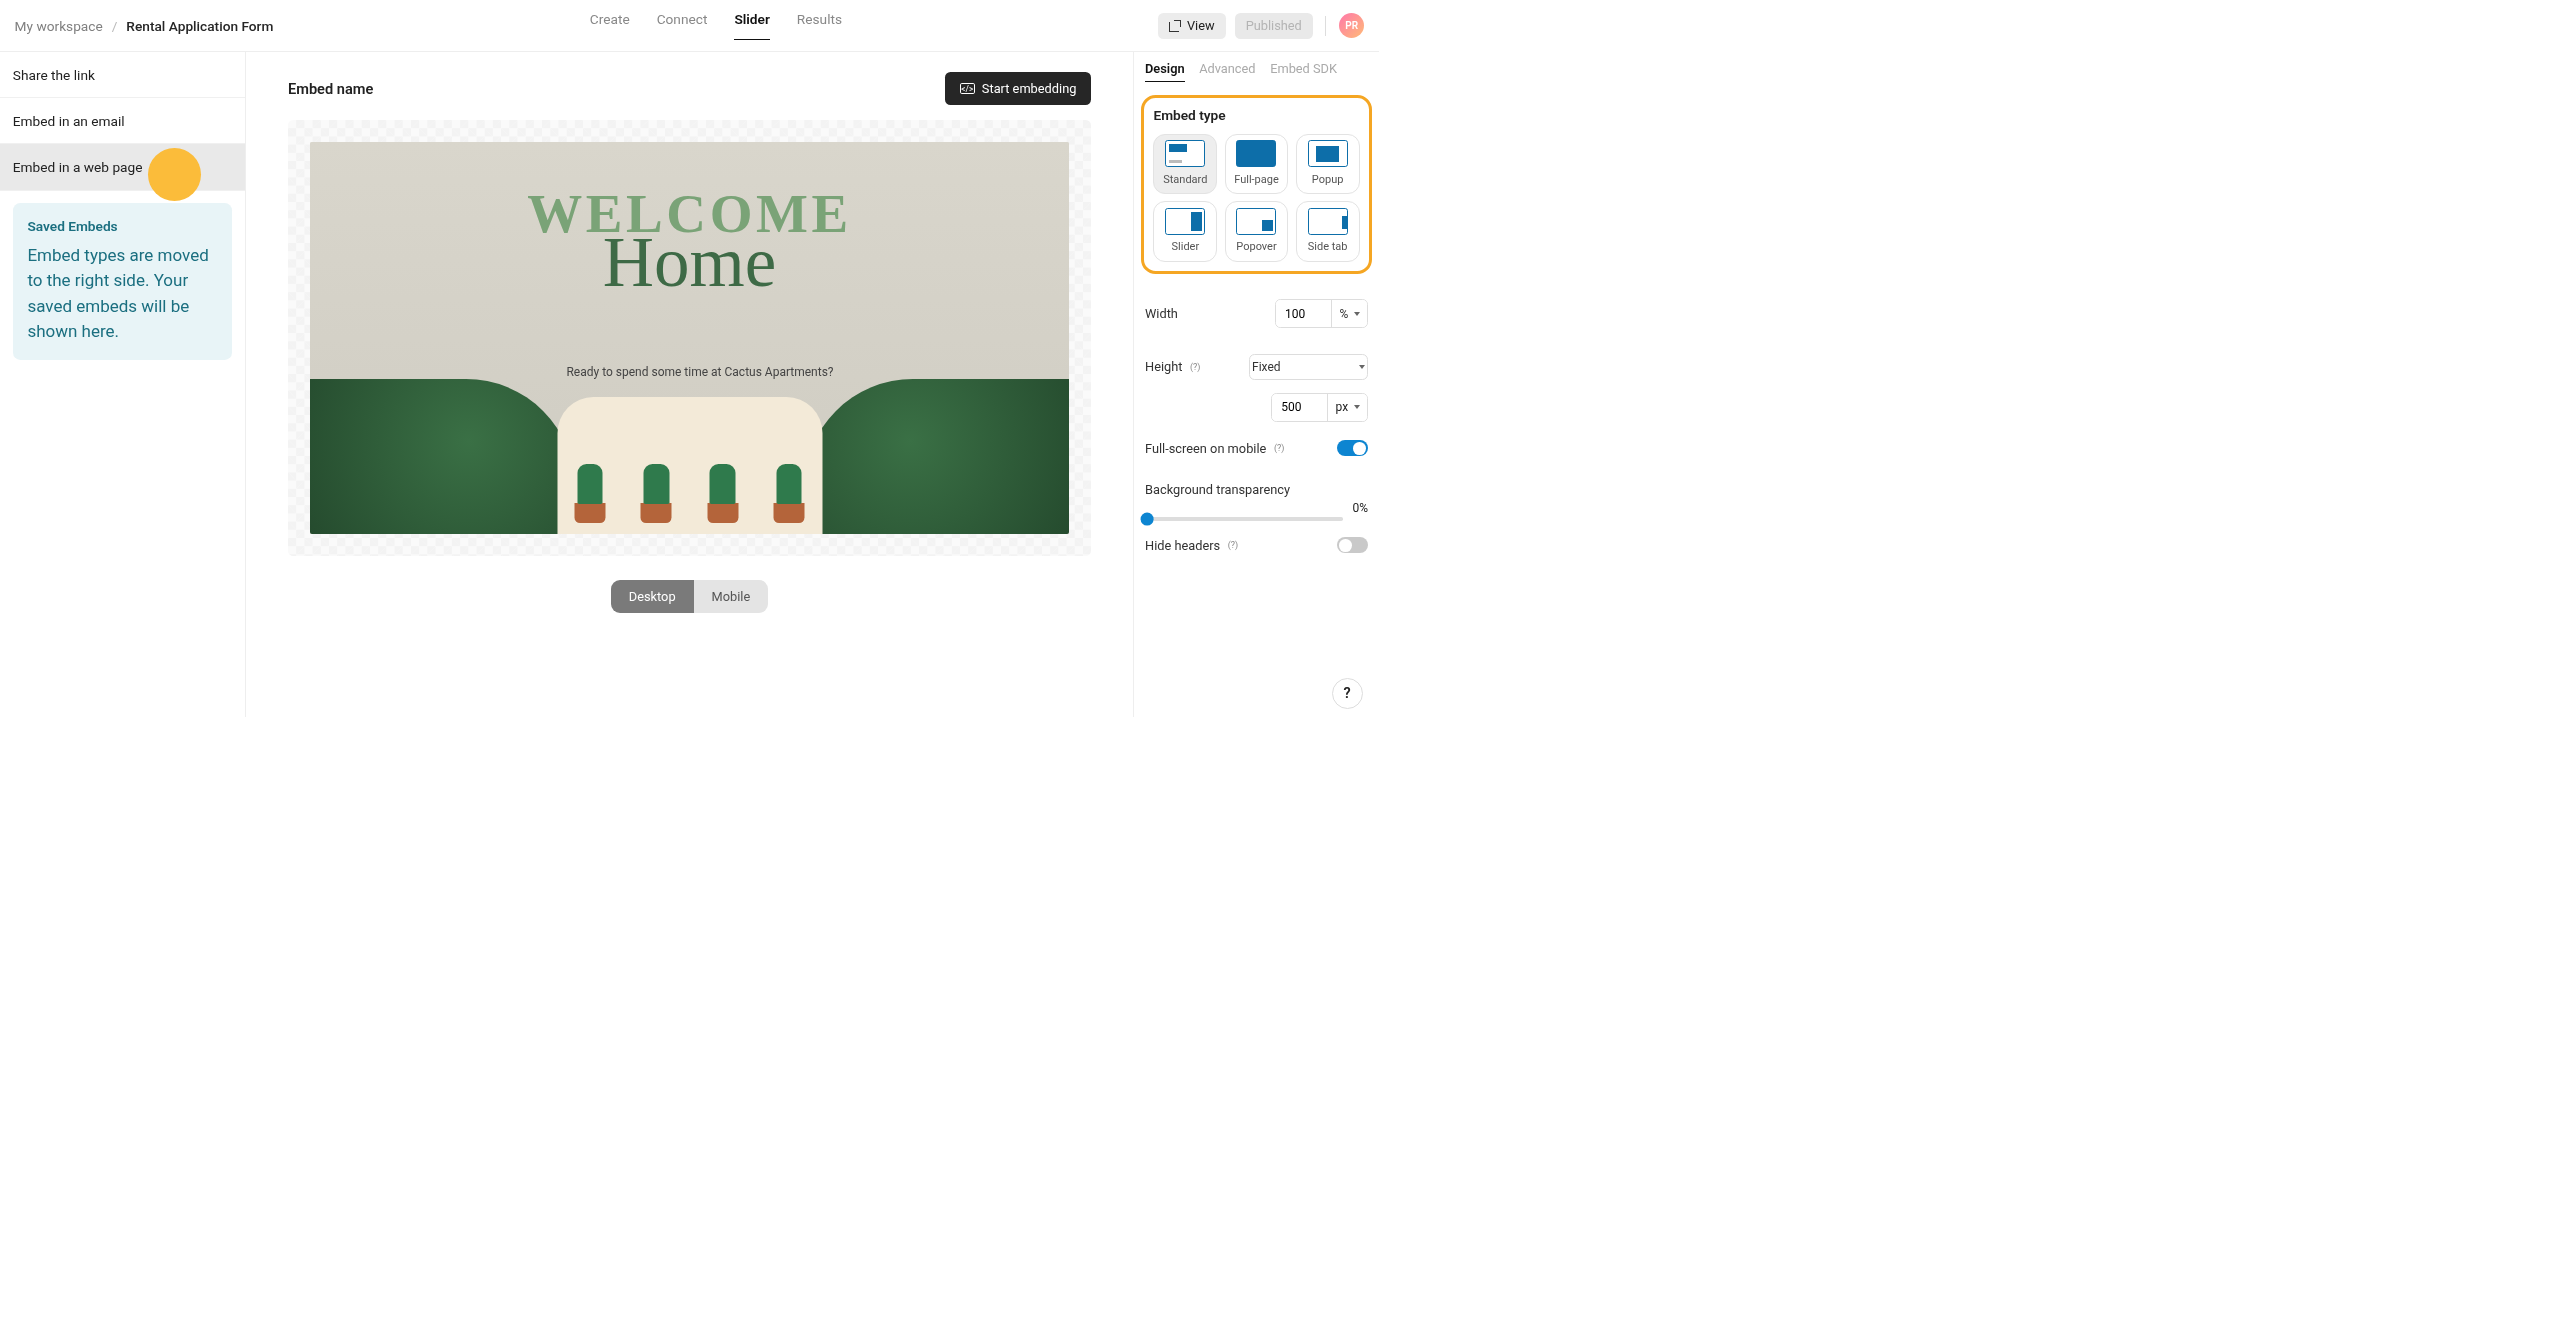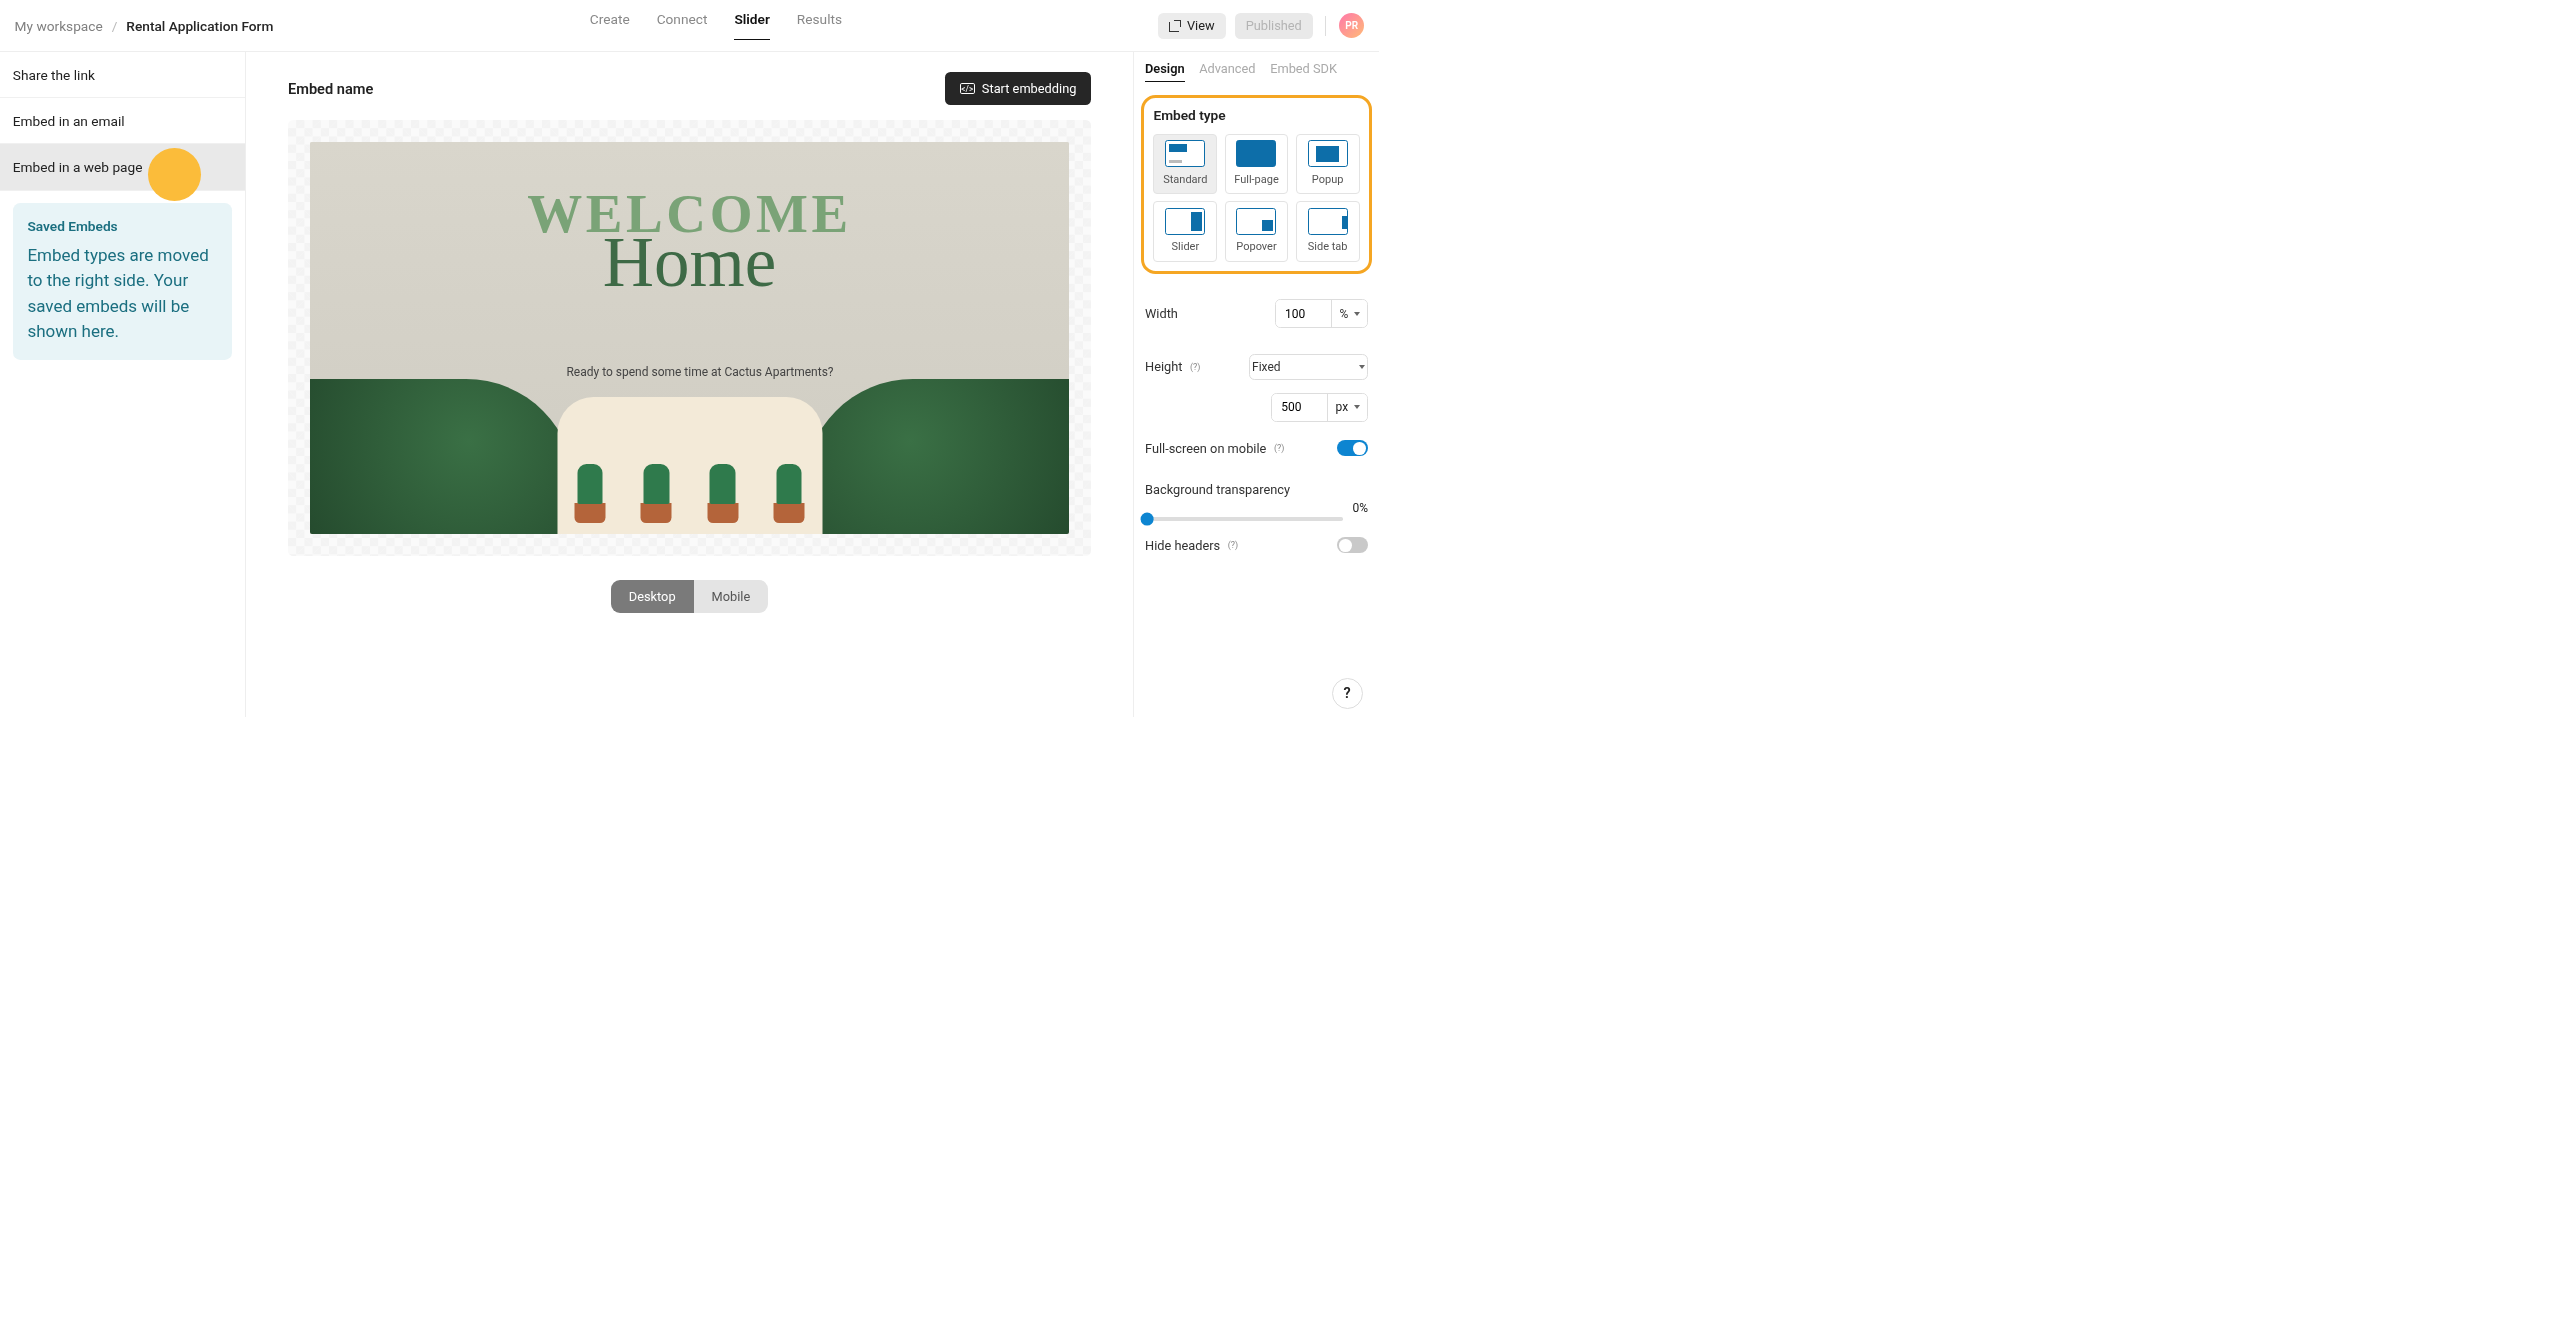--- a/index.html
+++ b/index.html
@@ -78,21 +78,21 @@
 
   
   .rightbar { width: 246px; border-left: 0.9px solid #eee; padding: 9px 11px 0 11px; display:flex; flex-direction:column; position:relative;}
   .rtabs { display: flex; gap: 14.6px; font-size: 12.8px; margin-bottom: 12.8px; }
   .rtabs .rt { color:#aaa; cursor:pointer; padding-bottom:5px;}
   .rtabs .rt.active { color:#111; font-weight:600; border-bottom:1.8px solid #111; }
 
   .highlight-box { border: 3.6px solid #f5a623; border-radius: 14.6px; padding: 9px; margin:0 -3.6px 12.8px -3.6px; }
   .section-title { font-size: 13.7px; font-weight:600; margin-bottom: 11px; }
   .type-grid { display: grid; grid-template-columns: repeat(3,1fr); gap: 7.3px; }
-  .type-card { border:0.9px solid #e3e3e3; border-radius:4px; padding:5.5px 3.6px 7.3px; display:flex; flex-direction:column; align-items:center; gap:5.5px; font-size:11px; color:#555; cursor:pointer; background:#fff;}
+  .type-card { border:0.9px solid #e3e3e3; border-radius:12px; padding:5.5px 3.6px 7.3px; display:flex; flex-direction:column; align-items:center; gap:5.5px; font-size:11px; color:#555; cursor:pointer; background:#fff;}
   .type-card.selected { background:#eee; }
   .tc-icon { width:40px; height:27px; border:1.8px solid #0d6ea9; border-radius:2.7px; position:relative; background:#fff;}
   .tc-icon.std::before{content:"";position:absolute;top:2.7px;left:2.7px;width:18px;height:8.2px;background:#0d6ea9;}
   .tc-icon.std::after{content:"";position:absolute;bottom:3.6px;left:2.7px;width:12.8px;height:2.7px;background:#bbb;}
   .tc-icon.full{background:#0d6ea9;}
   .tc-icon.popup::before{content:"";position:absolute;top:4.6px;left:7.3px;right:7.3px;bottom:4.6px;background:#0d6ea9;}
   .tc-icon.slider::before{content:"";position:absolute;top:2.7px;bottom:2.7px;right:2.7px;width:11px;background:#0d6ea9;}
   .tc-icon.popover::before{content:"";position:absolute;bottom:2.7px;right:2.7px;width:11px;height:11px;background:#0d6ea9;}
   .tc-icon.sidetab::before{content:"";position:absolute;top:7.3px;right:0;width:4.6px;height:12.8px;background:#0d6ea9;}
 

